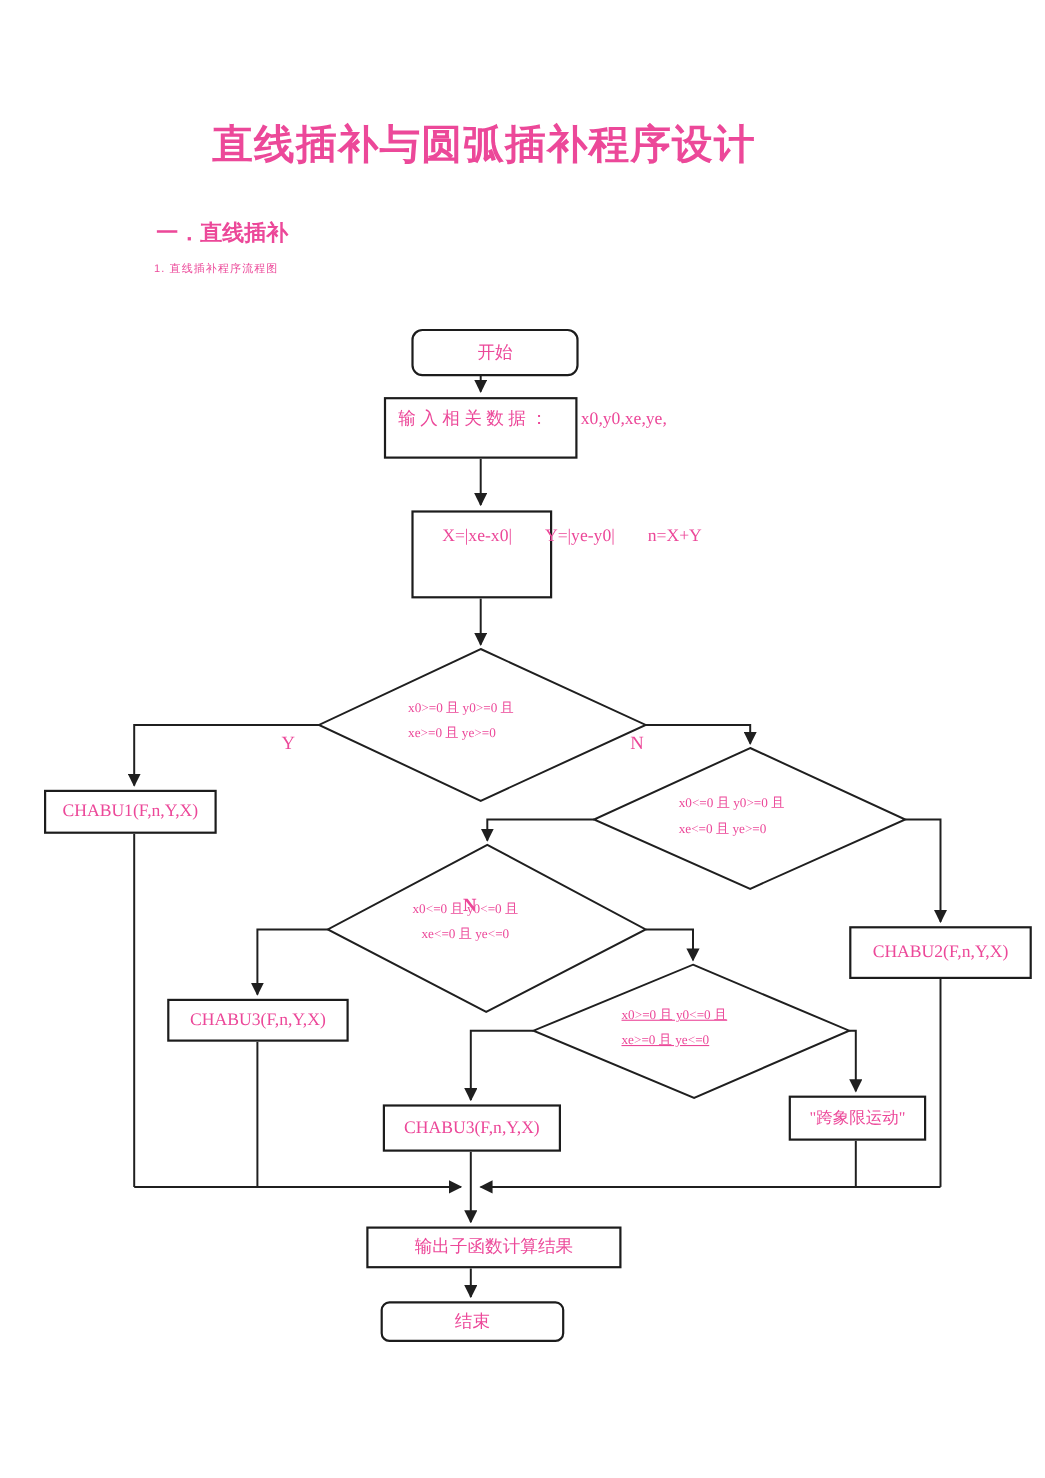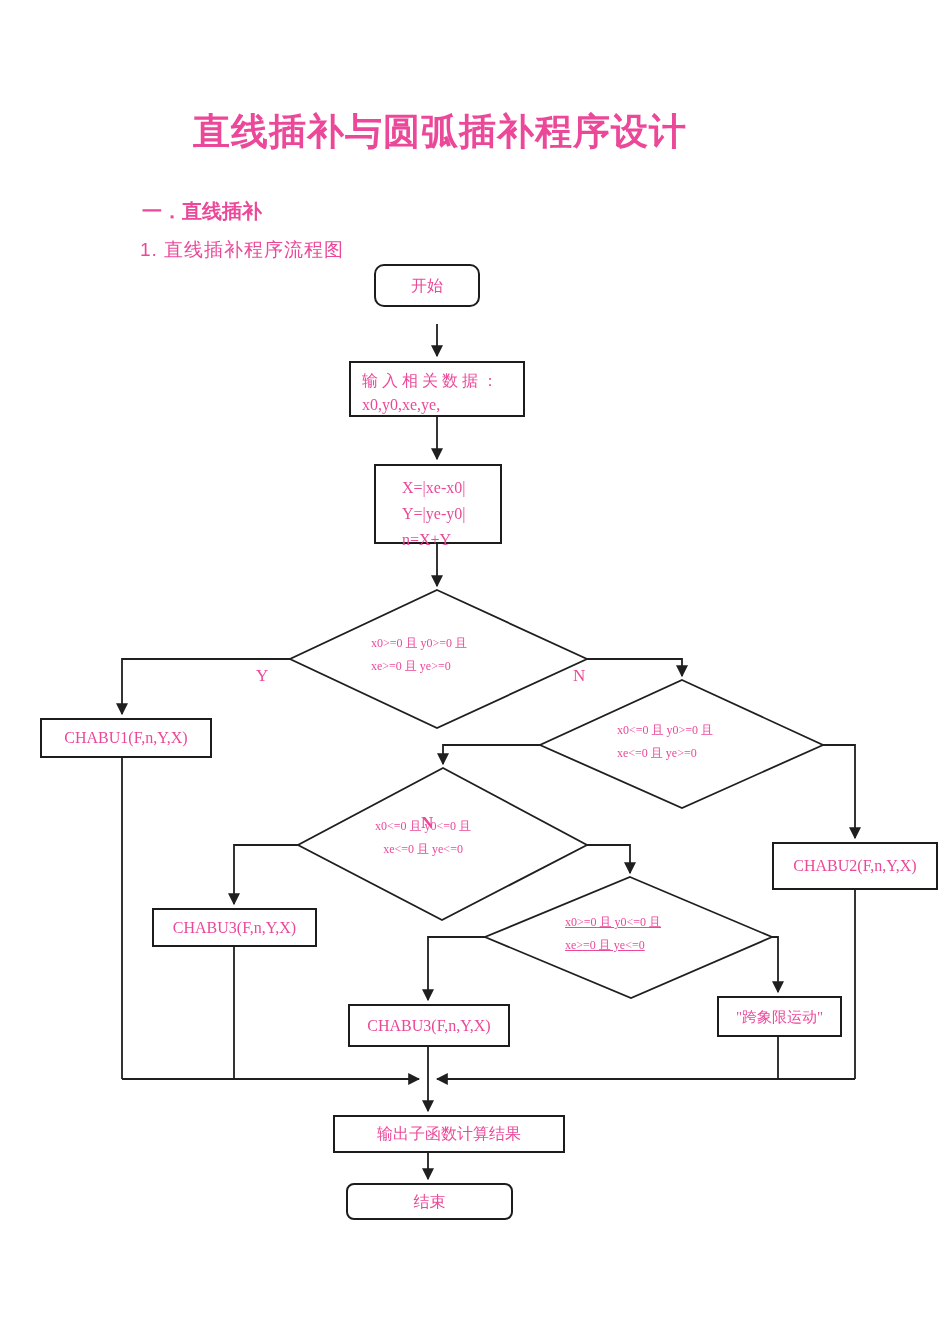--- a/index.html
+++ b/index.html
@@ -12,30 +12,30 @@
   #doc-title{
     font-family:"Liberation Sans","DejaVu Sans",sans-serif;
     font-weight:bold;font-size:37px;letter-spacing:1px;white-space:nowrap;
   }
   #section-heading{
     font-family:"Liberation Sans","DejaVu Sans",sans-serif;
     font-weight:bold;font-size:20px;white-space:nowrap;
   }
   #subsection-heading{
     font-family:"Liberation Sans","DejaVu Sans",sans-serif;
-    font-size:19px;letter-spacing:1px;white-space:nowrap;
+    font-size:10px;letter-spacing:1px;white-space:nowrap;
   }
   svg.connectors{position:absolute;left:0;top:0;pointer-events:none;}
   .node{
     position:absolute;background:#fff;border:2px solid #1c1c1c;
     display:flex;align-items:center;justify-content:center;
     font-size:16px;line-height:1.2;box-sizing:border-box;white-space:nowrap;
   }
   .rounded{border-radius:10px;border-width:2px;}
-  .node.leftalign{justify-content:flex-start;align-items:flex-start;flex-direction:column;}
+  .node.leftalign{justify-content:flex-start;align-items:flex-start;flex-direction:row;gap:30px;}
   .dtext{
     position:absolute;font-size:12px;line-height:23px;white-space:nowrap;
   }
   .edge-label{position:absolute;font-size:17px;}
 </style>
 </head>
 <body>
 
 <div id="page">
 
@@ -73,21 +73,21 @@
       <path d="M234,947 V1079"></path>
       <path d="M122,1079 H419" marker-end="url(#arr)"></path>
       <path d="M855,890 V1079"></path>
       <path d="M778,1037 V1079"></path>
       <path d="M855,1079 H437" marker-end="url(#arr)"></path>
       <path d="M428,1047 V1111" marker-end="url(#arr)"></path>
       <path d="M428,1153 V1179" marker-end="url(#arr)"></path>
     </g>
   </svg>
 
-  <div class="node rounded" style="left:374px;top:264px;width:106px;height:43px;">
+  <div class="node rounded" style="left:374px;top:299px;width:152px;height:43px;">
     <span>开始</span>
   </div>
 
   <div class="node leftalign" style="left:349px;top:361px;width:176px;height:56px;padding:6px 0 0 11px;">
     <div style="line-height:24px;">输 入 相 关 数 据 ：</div>
     <div style="line-height:24px;">x0,y0,xe,ye,</div>
   </div>
 
   <div class="node leftalign" style="left:374px;top:464px;width:128px;height:80px;padding:9px 0 0 26px;">
     <div style="line-height:26px;text-align:right;">X=|xe-x0|</div>
@@ -109,21 +109,21 @@
   </div>
   <div class="dtext" style="left:565px;top:911px;text-decoration:underline;">
     <div>x0&gt;=0 且 y0&lt;=0 且</div>
     <div>xe&gt;=0 且 ye&lt;=0</div>
   </div>
 
   <div class="edge-label" style="left:256px;top:666px;">Y</div>
   <div class="edge-label" style="left:573px;top:666px;">N</div>
   <div class="edge-label" style="left:421px;top:813px;font-weight:bold;">N</div>
 
-  <div class="node" style="left:40px;top:718px;width:172px;height:40px;">
+  <div class="node" style="left:40px;top:718px;width:157px;height:40px;">
     <span>CHABU1(F,n,Y,X)</span>
   </div>
 
   <div class="node" style="left:772px;top:842px;width:166px;height:48px;">
     <span>CHABU2(F,n,Y,X)</span>
   </div>
 
   <div class="node" style="left:152px;top:908px;width:165px;height:39px;">
     <span>CHABU3(F,n,Y,X)</span>
   </div>

